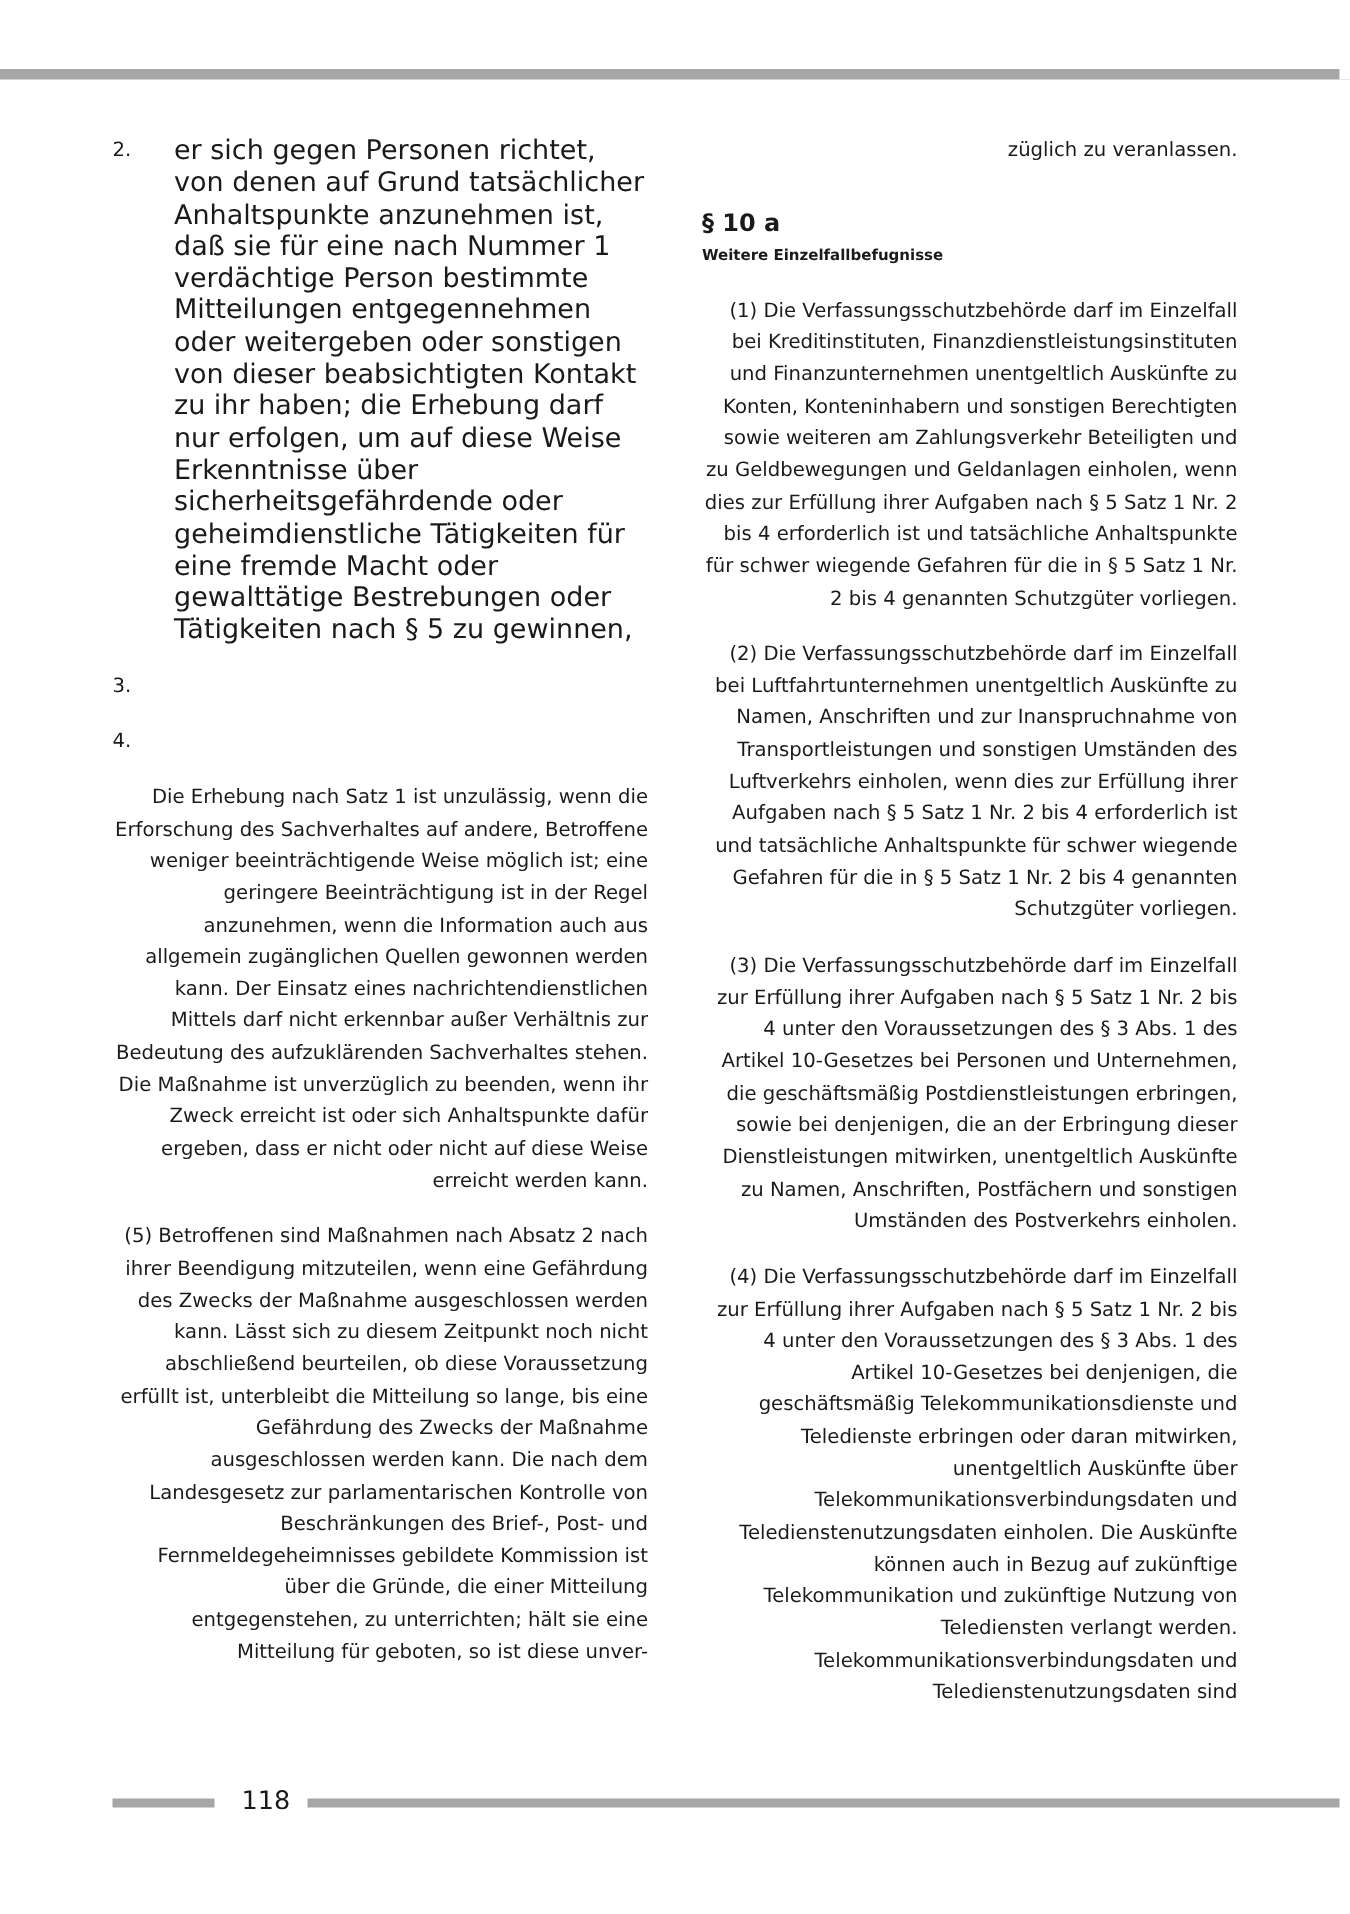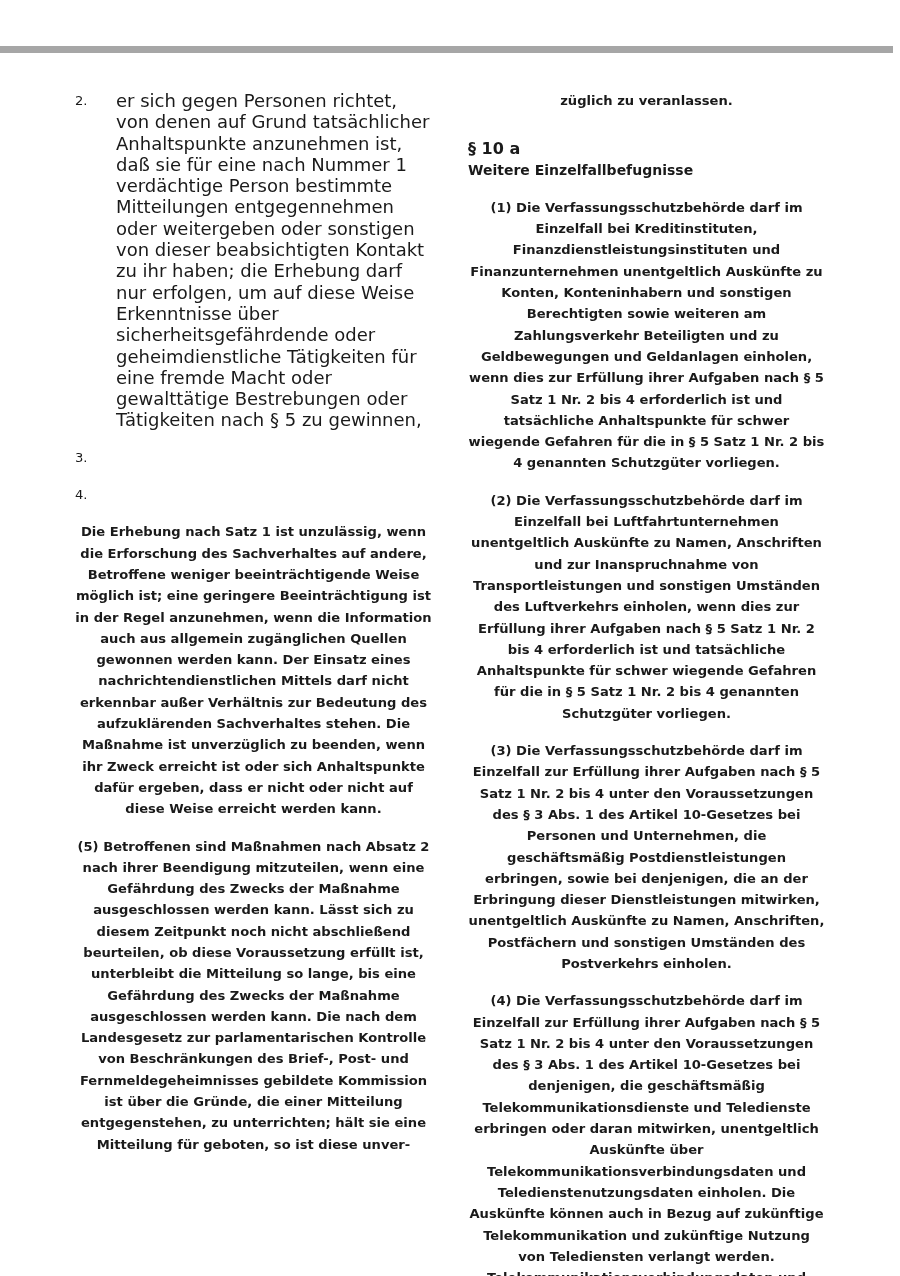--- a/index.html
+++ b/index.html
@@ -46,23 +46,22 @@
     display: flex;
     gap: 36px;
   }
   .col {
     width: 357px;
   }
   p {
     margin: 0 0 16px 0;
     font-size: 13.1px;
     line-height: 21.3px;
-    text-align: center;
+    text-align: right;
     hyphens: manual;
-    font-weight: bold;
   }
   .numitem {
     display: flex;
     margin: 0 0 16px 0;
   }
   .numitem .num {
     width: 41px;
     flex: 0 0 41px;
     font-size: 13.1px;
     line-height: 21.3px;
@@ -73,21 +72,21 @@
     line-height: 21.3px;
   }
   .secnum {
     font-weight: bold;
     font-size: 16px;
     line-height: 21.3px;
     margin: 0;
   }
   .sectitle {
     font-weight: bold;
-    font-size: 14px;
+    font-size: 10px;
     line-height: 21.3px;
     margin: 0 0 16px 0;
   }
   .spacer-head {
     height: 11px;
   }
   
   .footer {
     position: absolute;
     left: 75px;
@@ -164,14 +163,19 @@
 
       <p>(1) Die Verfassungsschutzbehörde darf im Einzelfall bei Kreditinstituten, Finanzdienstleistungsinstituten und Finanzunternehmen unentgeltlich Auskünfte zu Konten, Konteninhabern und sonstigen Berechtigten sowie weiteren am Zahlungsverkehr Beteiligten und zu Geldbewegungen und Geldanlagen einholen, wenn dies zur Erfüllung ihrer Aufgaben nach § 5 Satz 1 Nr. 2 bis 4 erforderlich ist und tatsächliche Anhaltspunkte für schwer wiegende Gefahren für die in § 5 Satz 1 Nr. 2 bis 4 genannten Schutzgüter vorliegen.</p>
       <p>(2) Die Verfassungsschutzbehörde darf im Einzelfall bei Luftfahrtunternehmen unentgeltlich Auskünfte zu Namen, Anschriften und zur Inanspruchnahme von Transportleistungen und sonstigen Umständen des Luftverkehrs einholen, wenn dies zur Erfüllung ihrer Aufgaben nach § 5 Satz 1 Nr. 2 bis 4 erforderlich ist und tatsächliche Anhaltspunkte für schwer wiegende Gefahren für die in § 5 Satz 1 Nr. 2 bis 4 genannten Schutzgüter vorliegen.</p>
       <p>(3) Die Verfassungsschutzbehörde darf im Einzelfall zur Erfüllung ihrer Aufgaben nach § 5 Satz 1 Nr. 2 bis 4 unter den Voraussetzungen des § 3 Abs. 1 des Artikel 10-Gesetzes bei Personen und Unternehmen, die geschäftsmäßig Postdienstleistungen erbringen, sowie bei denjenigen, die an der Erbringung dieser Dienstleistungen mitwirken, unentgeltlich Auskünfte zu Namen, Anschriften, Postfächern und sonstigen Umständen des Postverkehrs einholen.</p>
       <p>(4) Die Verfassungsschutzbehörde darf im Einzelfall zur Erfüllung ihrer Aufgaben nach § 5 Satz 1 Nr. 2 bis 4 unter den Voraussetzungen des § 3 Abs. 1 des Artikel 10-Gesetzes bei denjenigen, die geschäftsmäßig Telekommunikationsdienste und Teledienste erbringen oder daran mitwirken, unentgeltlich Auskünfte über Telekommunikationsverbindungsdaten und Teledienstenutzungsdaten einholen. Die Auskünfte können auch in Bezug auf zukünftige Telekommunikation und zukünftige Nutzung von Telediensten verlangt werden. Telekommunikationsverbindungsdaten und Teledienstenutzungsdaten sind</p>
 
     </div>
 
   </div>
 
+  <div class="footer">
+    <div class="foot-bar-left"></div>
+    <div class="foot-bar-right"></div>
+    <div class="page-number">118</div>
+  </div>
 
 </div>
 
 </body></html>

